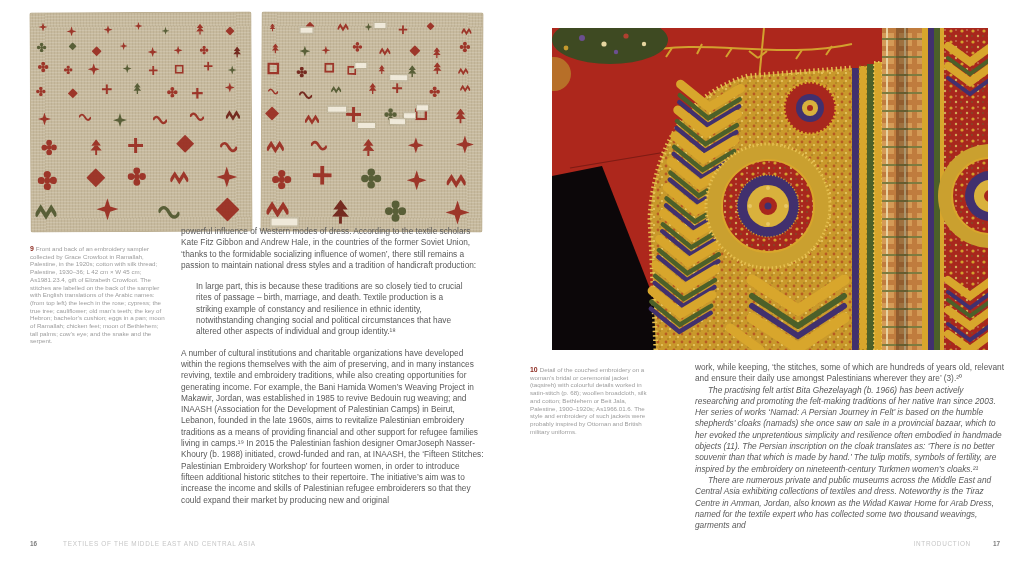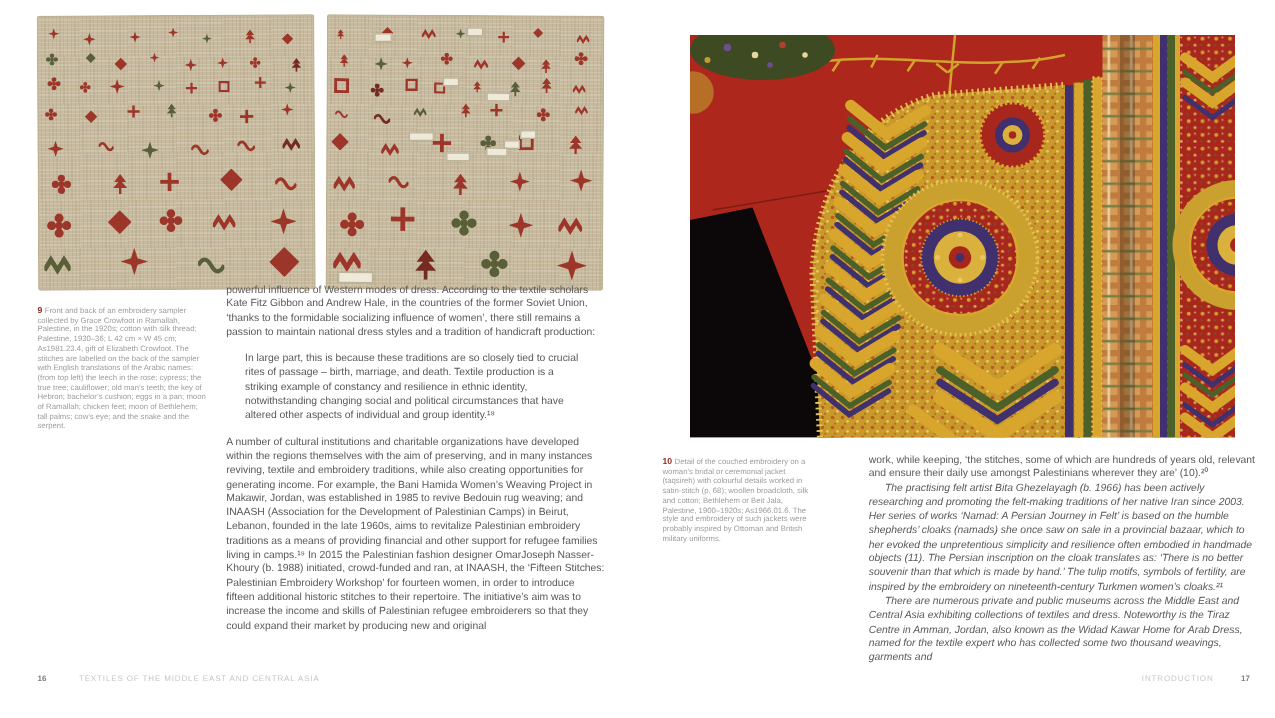--- a/index.html
+++ b/index.html
@@ -627,21 +627,21 @@
       <path d="M396 296 l22 16 l22 -16" stroke="#41306e" stroke-width="4"></path>
       <path d="M396 306 l22 16 l22 -16" stroke="#d8a62c" stroke-width="8"></path>
     </g>
   </svg>
 
   <div class="caption" style="left:530px;top:366px;width:120px;">
     <span class="cap-num">10</span><span>Detail of the couched embroidery on a woman’s bridal or ceremonial jacket (taqsireh) with colourful details worked in satin-stitch (p. 68); woollen broadcloth, silk and cotton; Bethlehem or Beit Jala, Palestine, 1900–1920s; As1966.01.6. The style and embroidery of such jackets were probably inspired by Ottoman and British military uniforms.</span>
   </div>
 
   <div class="bodycol" style="left:695px;top:362px;width:311px;">
-    <p>work, while keeping, ‘the stitches, some of which are hundreds of years old, relevant and ensure their daily use amongst Palestinians wherever they are’ (10).²⁰</p>
+    <p>work, while keeping, ‘the stitches, some of which are hundreds of years old, relevant and ensure their daily use amongst Palestinians wherever they are’ (3).²⁰</p>
     <p class="indented">The practising felt artist Bita Ghezelayagh (b. 1966) has been actively researching and promoting the felt-making traditions of her native Iran since 2003. Her series of works ‘Namad: A Persian Journey in Felt’ is based on the humble shepherds’ cloaks (namads) she once saw on sale in a provincial bazaar, which to her evoked the unpretentious simplicity and resilience often embodied in handmade objects (11). The Persian inscription on the cloak translates as: ‘There is no better souvenir than that which is made by hand.’ The tulip motifs, symbols of fertility, are inspired by the embroidery on nineteenth-century Turkmen women’s cloaks.²¹</p>
     <p class="indented">There are numerous private and public museums across the Middle East and Central Asia exhibiting collections of textiles and dress. Noteworthy is the Tiraz Centre in Amman, Jordan, also known as the Widad Kawar Home for Arab Dress, named for the textile expert who has collected some two thousand weavings, garments and</p>
   </div>
 
   <div class="footer footer-right">
     <span>INTRODUCTION</span>
     <span class="pnum">17</span>
   </div>
 
 </div>

